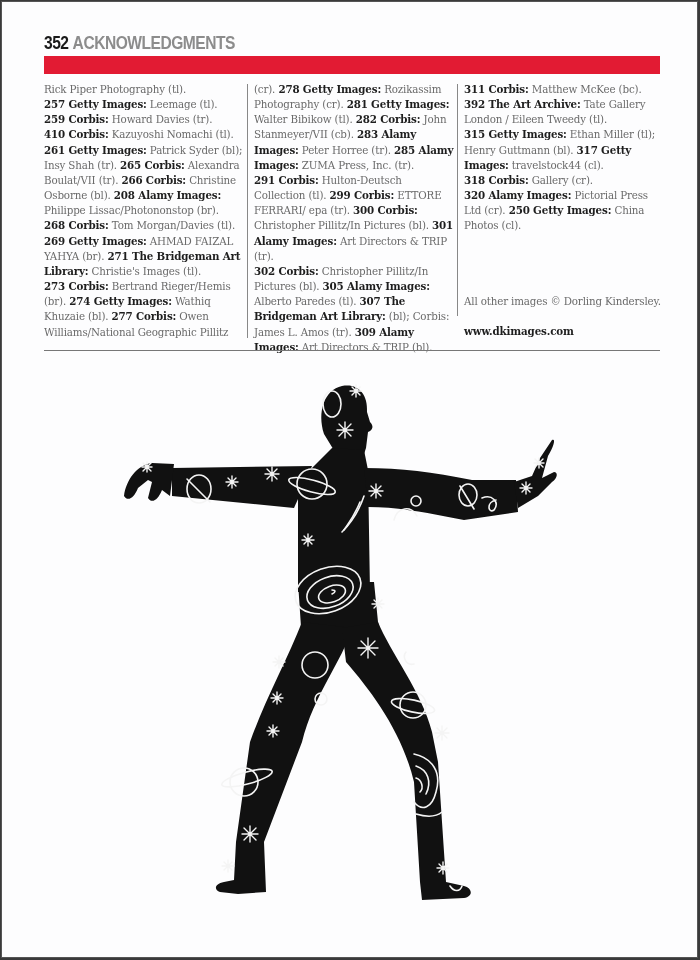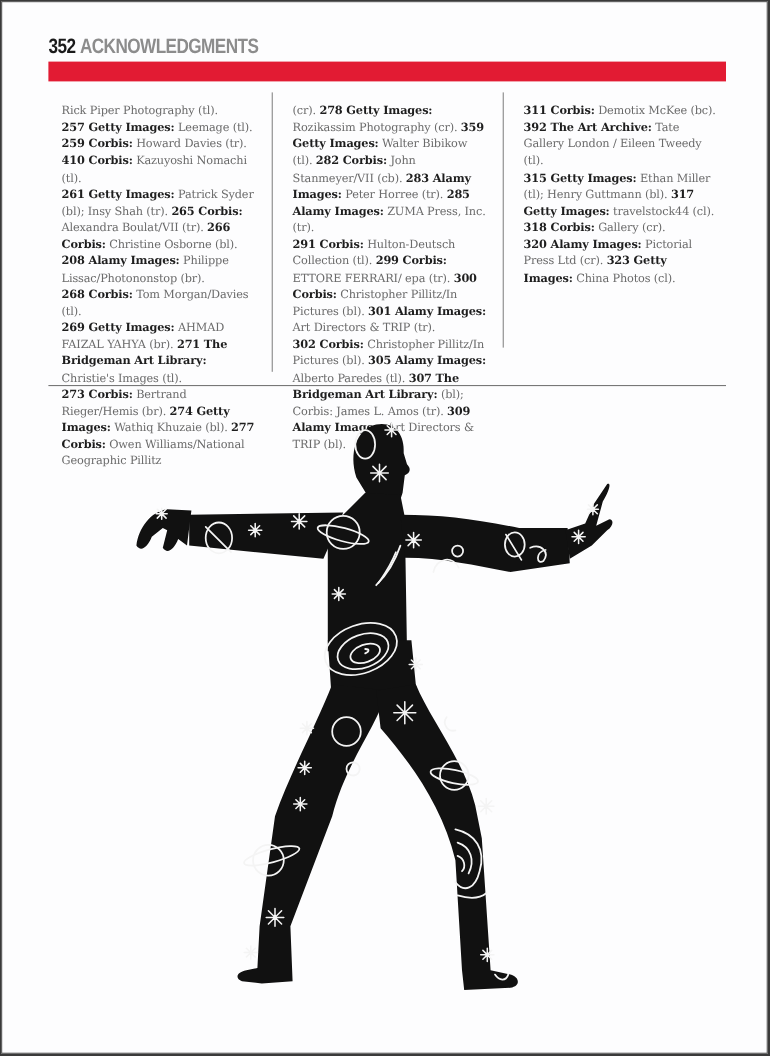--- a/index.html
+++ b/index.html
@@ -28,21 +28,21 @@
   }
   .col {
     position: absolute; top: 80px;
     font-size: 10.3px; line-height: 15.15px; color: #6a6a6a;
     letter-spacing: -0.15px;
   }
   .col b { color: #1e1e1e; font-weight: bold; }
   .col1 { left: 42px; width: 200px; }
   .col2 { left: 252px; width: 200px; }
   .col3 { left: 462px; width: 200px; }
-  .col p { margin: 12px; }
+  .col p { margin: 0; }
   .divider {
     position: absolute; top: 82px; width: 1px; height: 254px; background: #888;
   }
   .d1 { left: 245px; }
   .d2 { left: 455px; height: 232px; }
   .col3 .gap { height: 60px; }
   .col3 .gap2 { height: 15px; }
   .col3 .url { color: #1e1e1e; font-weight: bold; }
   .hrule {
     position: absolute; left: 42px; top: 348px; width: 616px; height: 1px; background: #777;
@@ -70,37 +70,39 @@
       <b>261 Getty Images:</b><span> Patrick Syder (bl); Insy Shah (tr). </span><b>265 Corbis:</b><span> Alexandra Boulat/VII (tr). </span><b>266 Corbis:</b><span> Christine Osborne (bl). </span><b>208 Alamy Images:</b><span> Philippe Lissac/Photononstop (br).</span><br>
       <b>268 Corbis:</b><span> Tom Morgan/Davies (tl).</span><br>
       <b>269 Getty Images:</b><span> AHMAD FAIZAL YAHYA (br). </span><b>271 The Bridgeman Art Library:</b><span> Christie's Images (tl).</span><br>
       <b>273 Corbis:</b><span> Bertrand Rieger/Hemis (br). </span><b>274 Getty Images:</b><span> Wathiq Khuzaie (bl). </span><b>277 Corbis:</b><span> Owen Williams/National Geographic Pillitz</span>
     </p>
   </div>
   <div class="divider d1"></div>
 
   <div class="col col2">
     <p>
-      <span>(cr). </span><b>278 Getty Images:</b><span> Rozikassim Photography (cr). </span><b>359 Getty Images:</b><span> Walter Bibikow (tl). </span><b>282 Corbis:</b><span> John Stanmeyer/VII (cb). </span><b>283 Alamy Images:</b><span> Peter Horree (tr). </span><b>285 Alamy Images:</b><span> ZUMA Press, Inc. (tr).</span><br>
+      <span>(cr). </span><b>278 Getty Images:</b><span> Rozikassim Photography (cr). </span><b>281 Getty Images:</b><span> Walter Bibikow (tl). </span><b>282 Corbis:</b><span> John Stanmeyer/VII (cb). </span><b>283 Alamy Images:</b><span> Peter Horree (tr). </span><b>285 Alamy Images:</b><span> ZUMA Press, Inc. (tr).</span><br>
       <b>291 Corbis:</b><span> Hulton-Deutsch Collection (tl). </span><b>299 Corbis:</b><span> ETTORE FERRARI/ epa (tr). </span><b>300 Corbis:</b><span> Christopher Pillitz/In Pictures (bl). </span><b>301 Alamy Images:</b><span> Art Directors &amp; TRIP (tr).</span><br>
       <b>302 Corbis:</b><span> Christopher Pillitz/In Pictures (bl). </span><b>305 Alamy Images:</b><span> Alberto Paredes (tl). </span><b>307 The Bridgeman Art Library:</b><span>  (bl); Corbis: James L. Amos (tr). </span><b>309 Alamy Images:</b><span> Art Directors &amp; TRIP (bl).</span>
     </p>
   </div>
   <div class="divider d2"></div>
 
   <div class="col col3">
     <p>
-      <b>311 Corbis:</b><span> Demotix McKee (bc).</span><br>
+      <b>311 Corbis:</b><span> Matthew McKee (bc).</span><br>
       <b>392 The Art Archive:</b><span> Tate Gallery London / Eileen Tweedy (tl).</span><br>
       <b>315 Getty Images:</b><span> Ethan Miller (tl); Henry Guttmann (bl). </span><b>317 Getty Images:</b><span> travelstock44 (cl).</span><br>
       <b>318 Corbis:</b><span> Gallery (cr).</span><br>
-      <b>320 Alamy Images:</b><span> Pictorial Press Ltd (cr). </span><b>323 Getty Images:</b><span> China Photos (cl).</span>
+      <b>320 Alamy Images:</b><span> Pictorial Press Ltd (cr). </span><b>250 Getty Images:</b><span> China Photos (cl).</span>
     </p>
     <div class="gap"></div>
+    <p>All other images © Dorling Kindersley.</p>
     <div class="gap2"></div>
+    <p class="url">www.dkimages.com</p>
   </div>
 
   <div class="hrule"></div>
 
   <svg class="figure" viewBox="100 370 480 540" xmlns="http://www.w3.org/2000/svg">
     <g fill="#111">
 
       <path d="M322 432 C315 410 322 388 340 384 C356 381 366 392 365 410 L368 420 C372 424 371 428 366 430 L364 446 L362 452 L336 455 Z"></path>
 
       <path d="M330 446 L362 448 L366 468 L368 590 L296 590 L296 470 L310 466 Z"></path>

